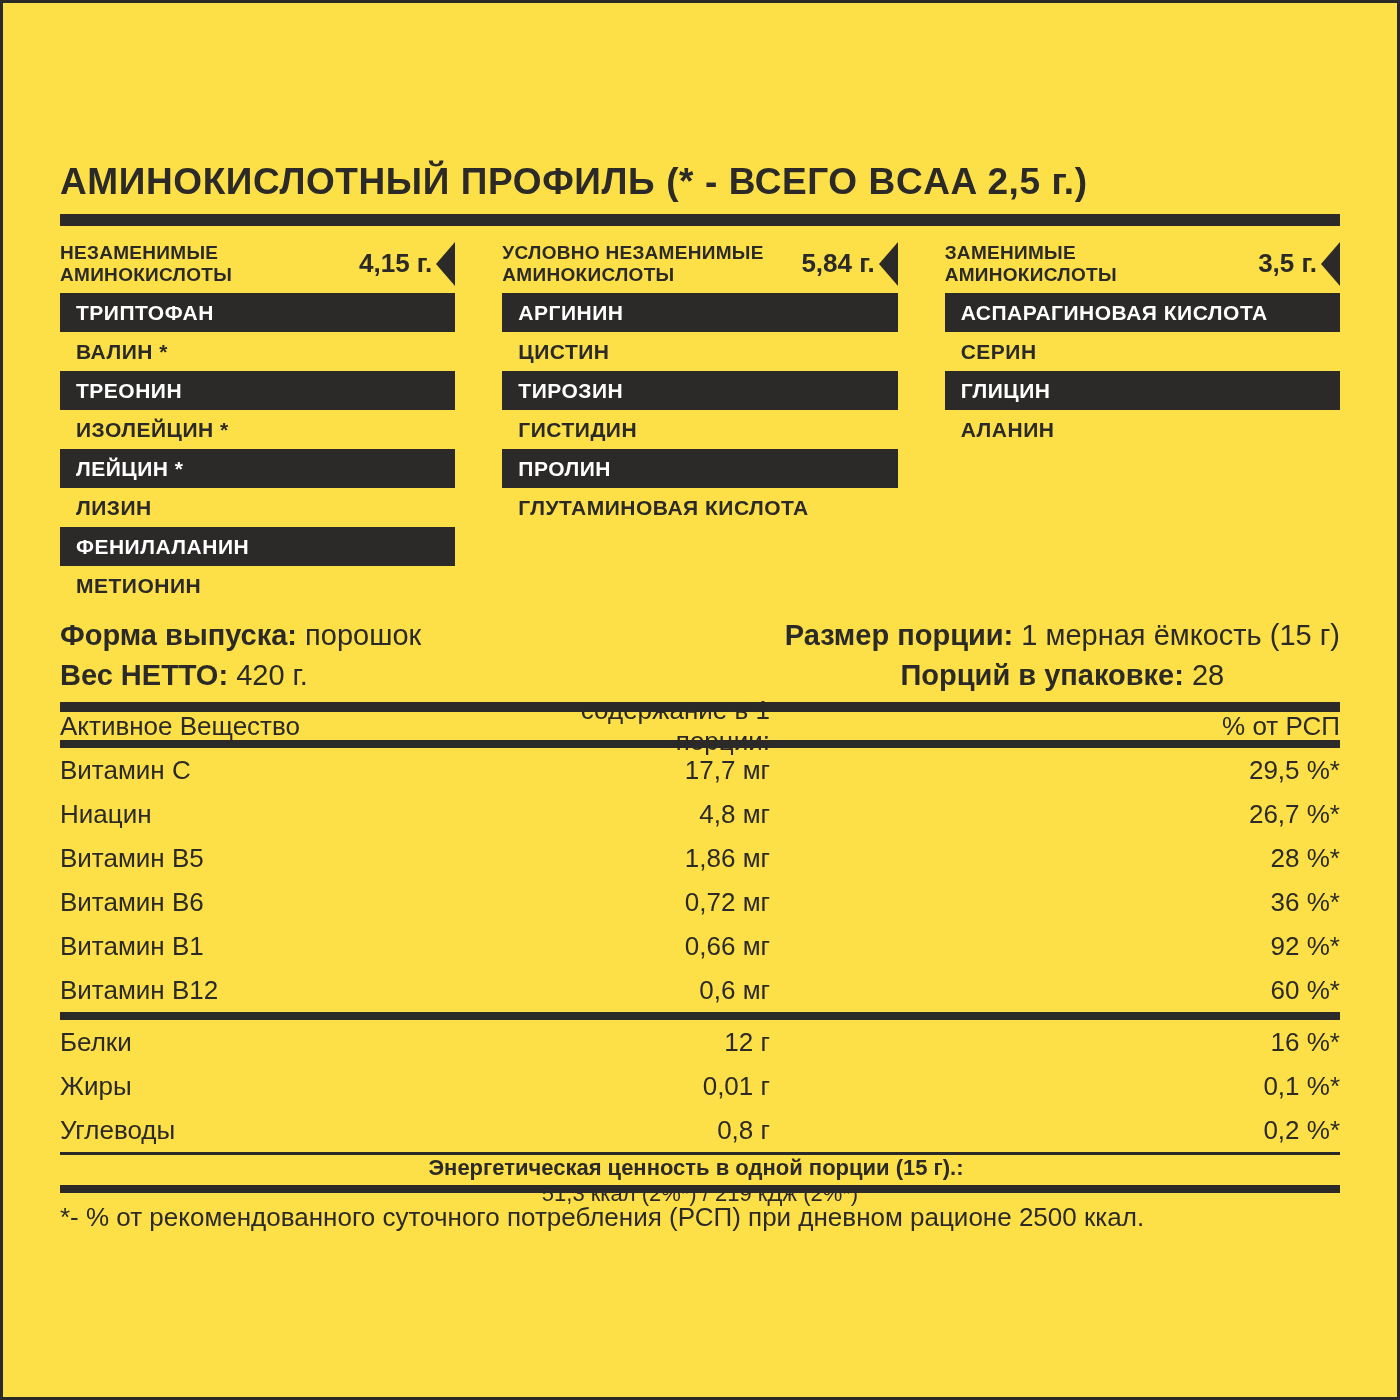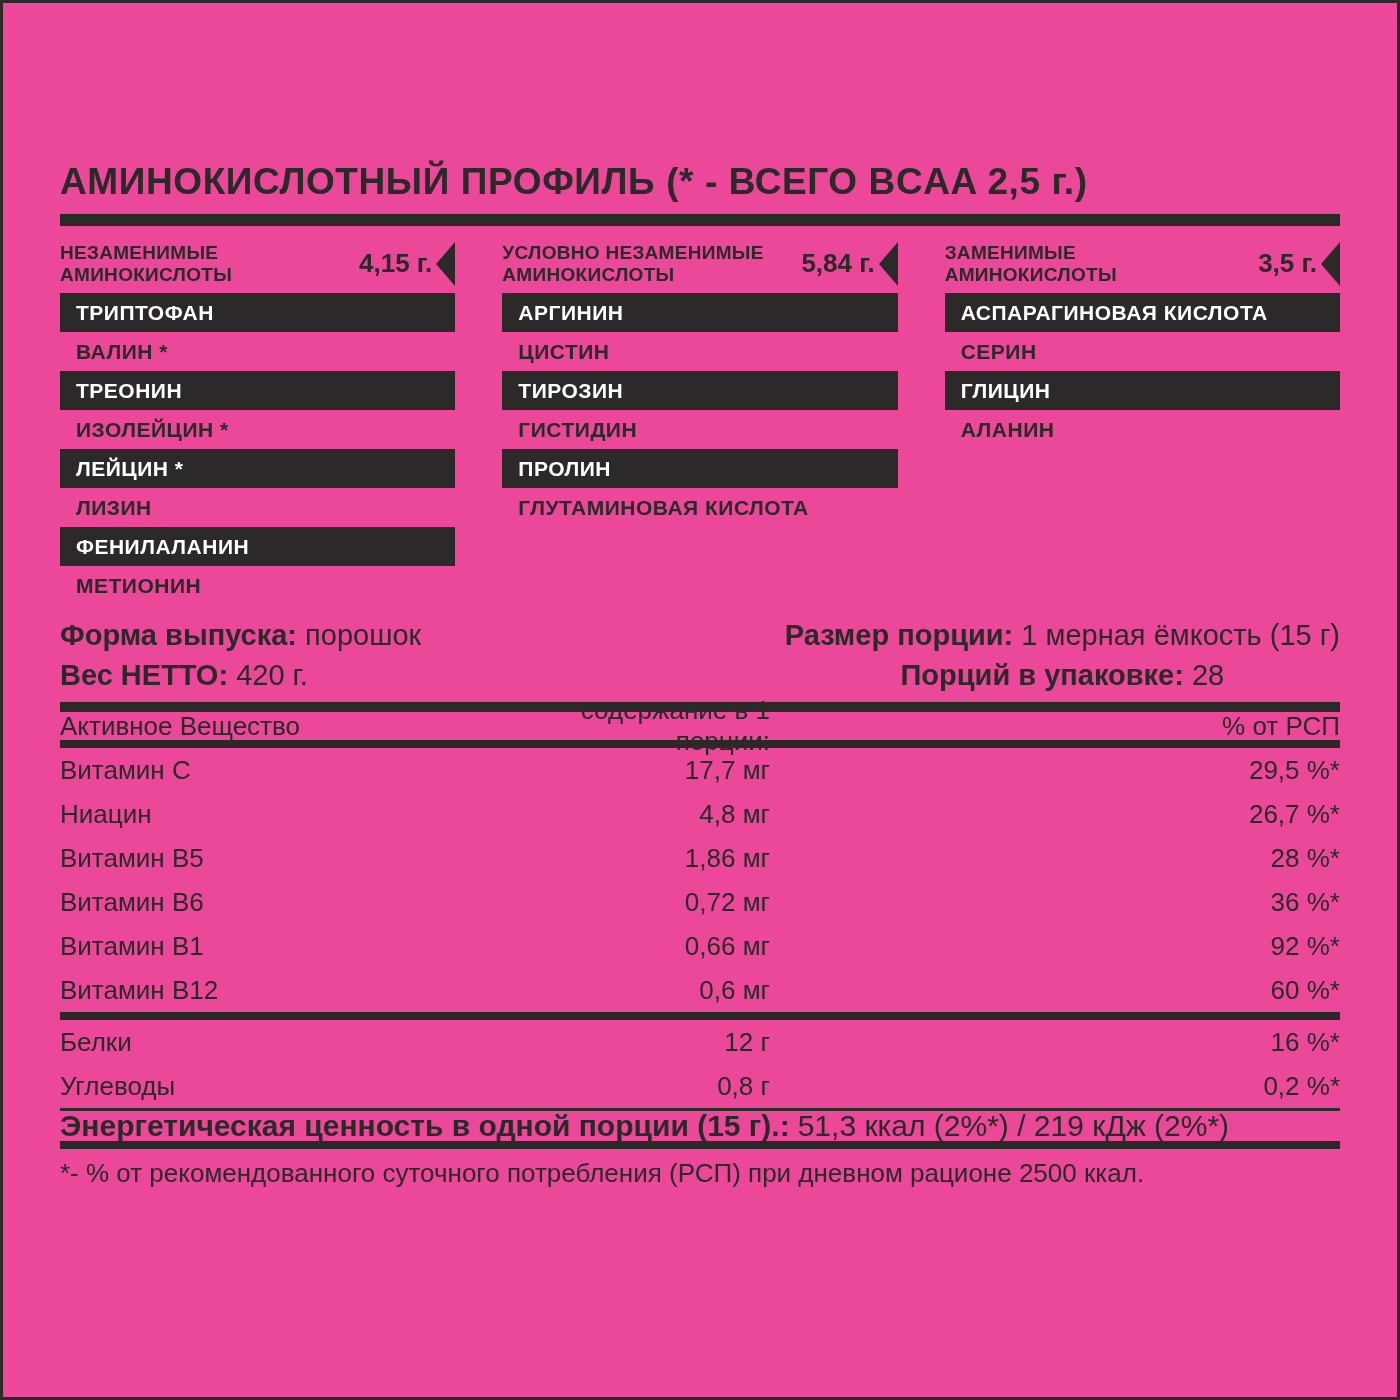--- a/index.html
+++ b/index.html
@@ -1,21 +1,21 @@
 <!DOCTYPE html>
 <html><head>
 <meta charset="utf-8">
 <style>
   * { margin: 0; padding: 0; box-sizing: border-box; }
   html, body { background: #ffffff; }
   .sheet {
     position: relative;
     width: 1400px;
     height: 1400px;
-    background: #ec4899;
+    background: #fde047;
     border: 3px solid #2b2a29;
     color: #2b2a29;
     font-family: "Liberation Sans", "DejaVu Sans", sans-serif;
     overflow: hidden;
   }
   .content { padding: 0 57px; }
 
   
   .title {
     margin-top: 156px;
@@ -82,21 +82,21 @@
   .bar { background: #2b2a29; }
   .bar.b10 { height: 10px; }
   .bar.b8 { height: 8px; }
   .thinline { height: 3px; background: #2b2a29; }
   .trow { display: flex; align-items: center; font-size: 26px; }
   .thead-row { height: 28px; }
   .data-row { height: 44px; justify-content: flex-end; }
   .c-name { width: 430px; }
   .c-val { width: 280px; text-align: right; }
   .c-pct { flex: 1 1 auto; text-align: right; }
-  .energy-row { height: 30px; display: flex; align-items: center; font-size: 30px; }
+  .energy-row { height: 30px; display: flex; align-items: center; font-size: 22px; flex-direction: column; }
   .energy-row .lbl { margin-right: 8px; }
   .footnote { margin-top: 9px; font-size: 26px; }
 </style>
 </head>
 <body>
 
 <div class="sheet">
   <div class="content">
 
     <h1 class="title">АМИНОКИСЛОТНЫЙ ПРОФИЛЬ (* - ВСЕГО BCAA 2,5 г.)</h1>
@@ -264,20 +264,25 @@
       </div>
 
       <div class="bar b8"></div>
 
       <div class="trow data-row">
         <div class="c-name">Белки</div>
         <div class="c-val">12 г</div>
         <div class="c-pct">16 %*</div>
       </div>
       <div class="trow data-row">
+        <div class="c-name">Жиры</div>
+        <div class="c-val">0,01 г</div>
+        <div class="c-pct">0,1 %*</div>
+      </div>
+      <div class="trow data-row">
         <div class="c-name">Углеводы</div>
         <div class="c-val">0,8 г</div>
         <div class="c-pct">0,2 %*</div>
       </div>
 
       <div class="thinline"></div>
 
       <div class="energy-row">
         <span class="lbl">Энергетическая ценность в одной порции (15 г).:</span>
         <span>51,3 ккал (2%*) / 219 кДж (2%*)</span>

